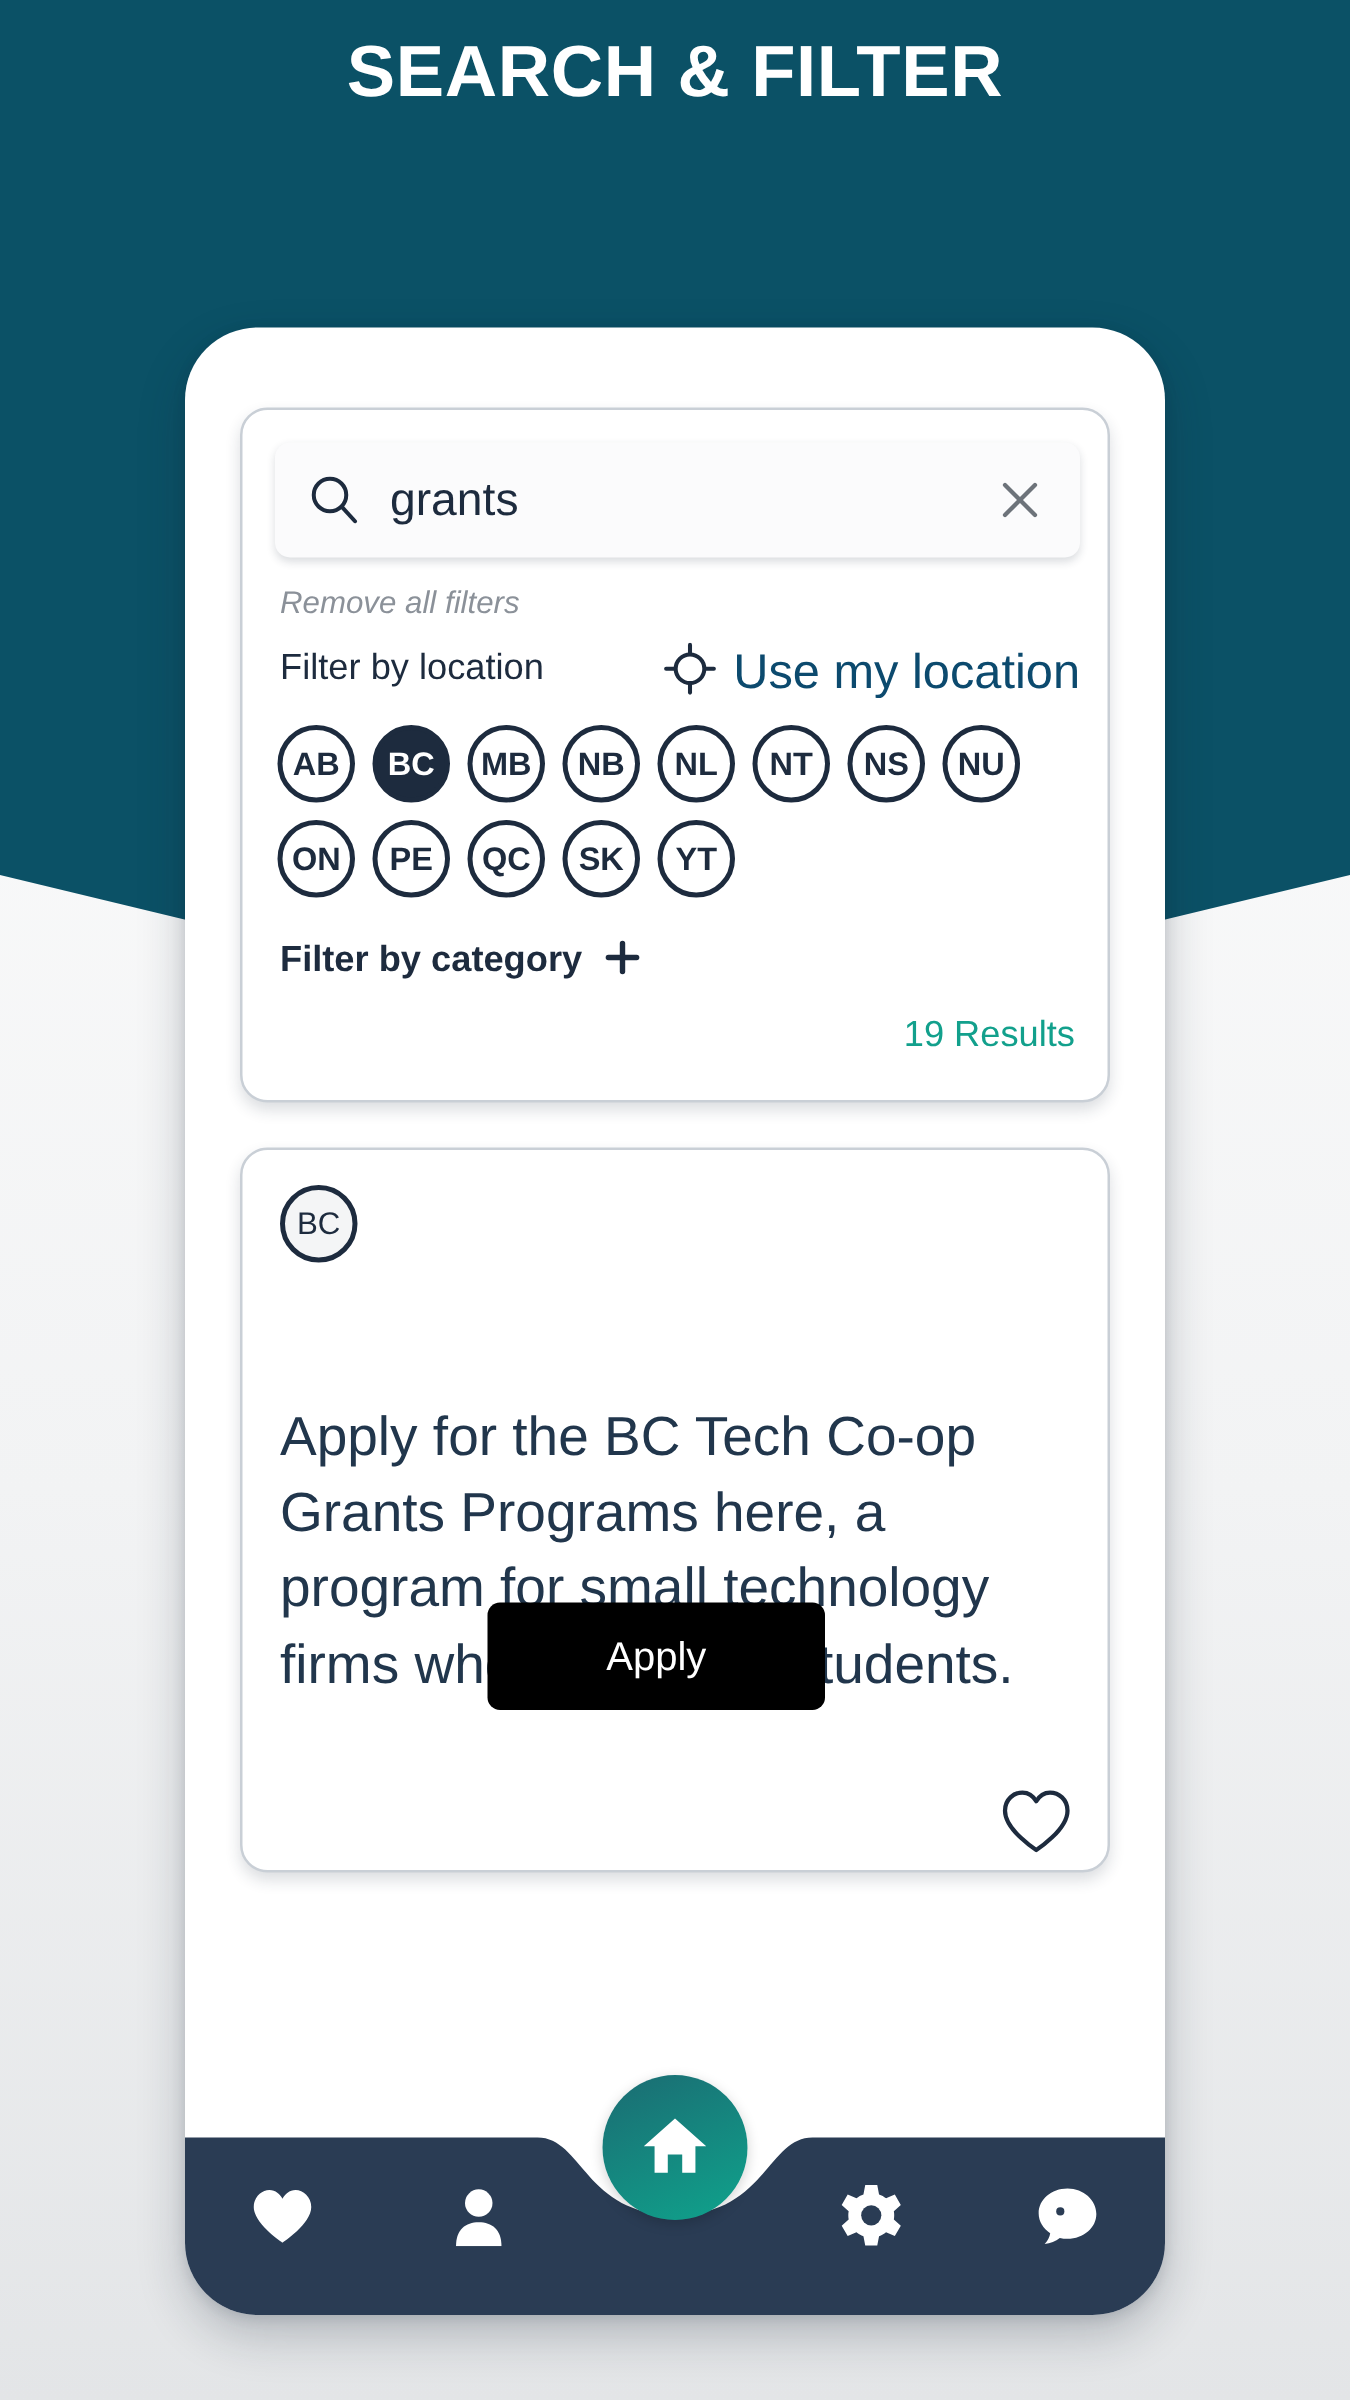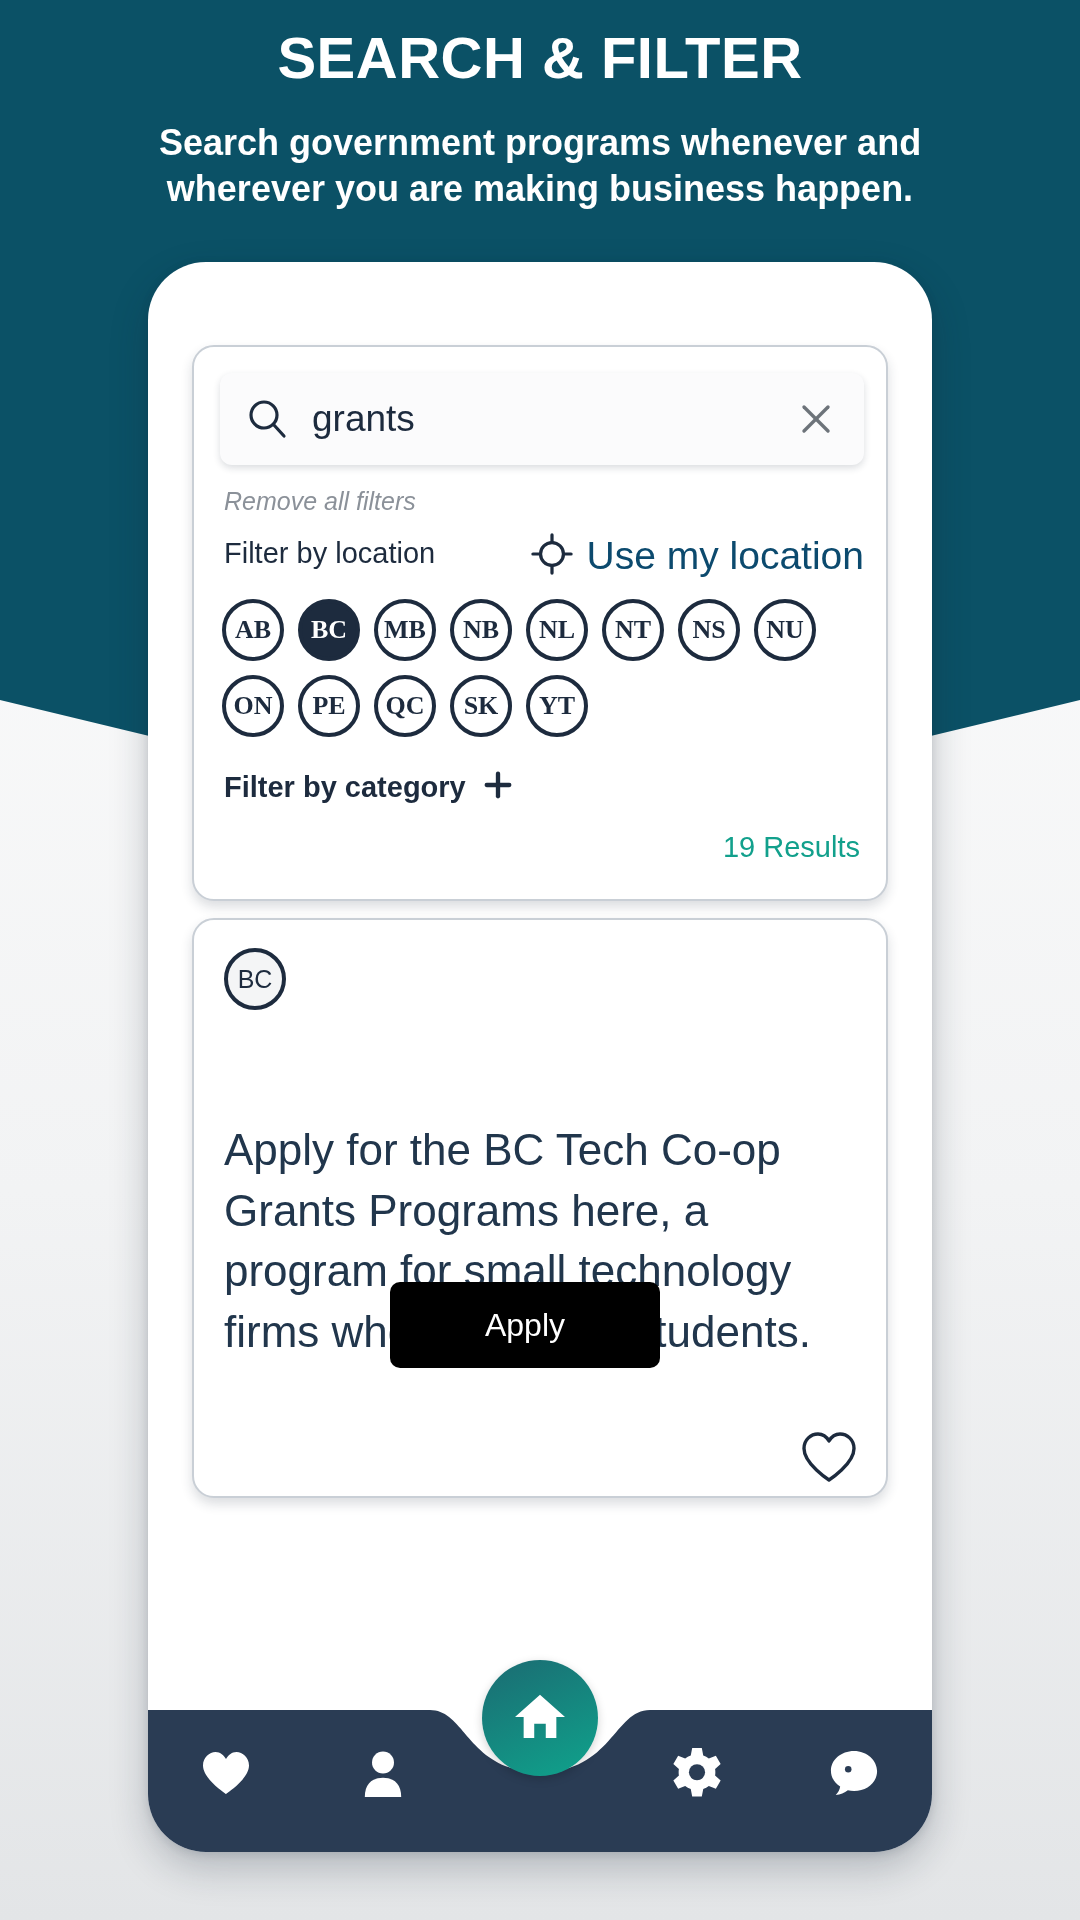--- a/index.html
+++ b/index.html
@@ -69,21 +69,20 @@
     background: #ffffff;
     border: 2px solid #c9cfd6;
     border-radius: 22px;
     box-shadow: 0 6px 12px rgba(30,45,60,0.16);
   }
   .search-card {
     left: 44px;
     top: 64px;
     width: 696px;
     height: 556px;
-    margin-top: 19px;
   }
 
   .search-box {
     position: absolute;
     left: 26px; top: 26px;
     width: 644px; height: 92px;
     background: #fbfbfc;
     border-radius: 12px;
     box-shadow: 0 3px 7px rgba(30,45,60,0.16);
     display: flex;
@@ -132,21 +131,20 @@
     color: #0c4a6e;
   }
 
   .chips {
     position: absolute;
     left: 28px; top: 252px;
     width: 640px;
     display: flex;
     flex-wrap: wrap;
     gap: 14px;
-    font-family: Liberation Serif, serif;
   }
   .chip {
     width: 62px; height: 62px;
     border-radius: 50%;
     border: 4px solid #1d2b3e;
     color: #1d2b3e;
     background: #ffffff;
     display: flex;
     align-items: center;
     justify-content: center;
@@ -276,21 +274,20 @@
   }
 </style>
 </head>
 <body>
 
 <div id="root">
 
   <div class="header-band"></div>
 
   <div class="header-title">SEARCH &amp; FILTER</div>
-  <div class="header-sub">Search government programs whenever and wherever you are making business happen.</div>
 
   <div class="phone">
 
     <div class="card search-card">
 
       <div class="search-box">
         <span class="search-icon">
           <svg viewBox="0 0 42 42" width="42" height="42">
             <circle cx="18" cy="17" r="13" fill="none" stroke="#1d2b3e" stroke-width="3.2"></circle>
             <line x1="27.5" y1="26.5" x2="38" y2="38" stroke="#1d2b3e" stroke-width="3.2" stroke-linecap="round"></line>

